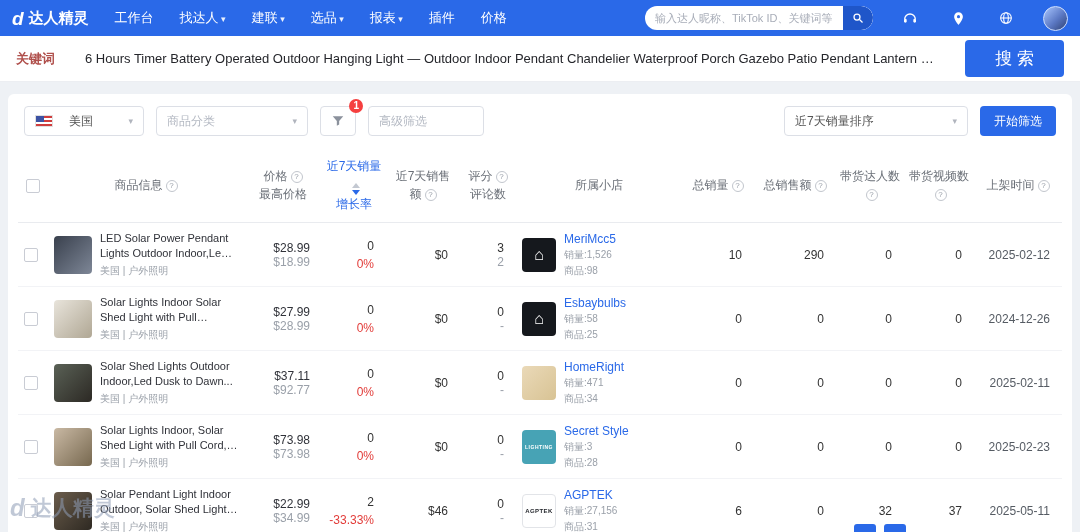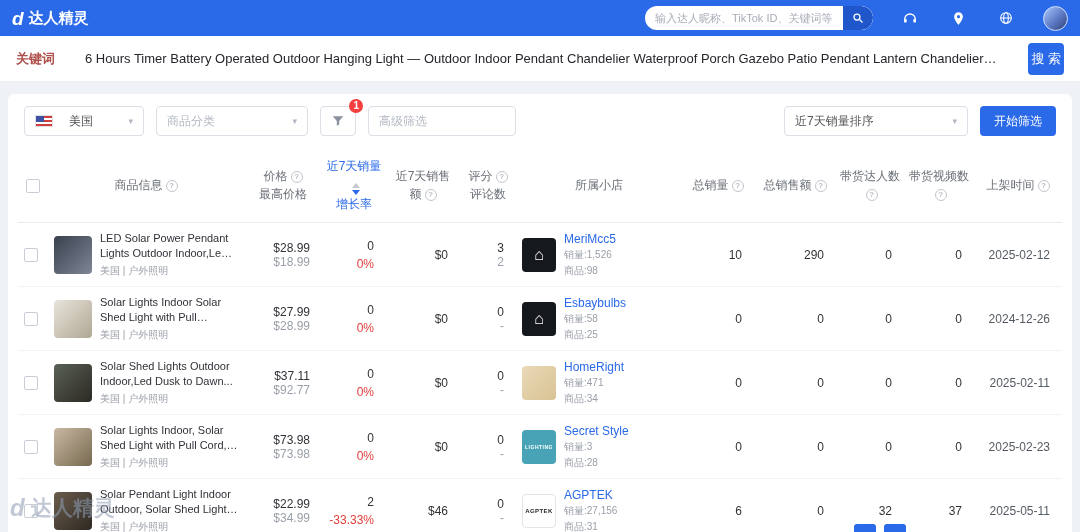--- a/index.html
+++ b/index.html
@@ -18,29 +18,29 @@
 .nav-search input{border:0;outline:0;flex:1;font-size:11px;color:#333;min-width:0;background:transparent}
 .nav-search input::placeholder{color:#a8adb8}
 .mag{width:30px;height:100%;background:#1f56c9;display:flex;align-items:center;justify-content:center;border-radius:0 13px 13px 0;cursor:pointer}
 .nav-icon{width:22px;height:22px;display:flex;align-items:center;justify-content:center;cursor:pointer}
 .avatar{width:25px;height:25px;border-radius:50%;background:linear-gradient(135deg,#a9c6ff 0%,#5c79c4 55%,#2e4173 100%);border:1px solid #cfe0ff;cursor:pointer}
 
 
 .kbar{display:flex;align-items:center;height:46px;background:#fff;padding:0 16px;gap:30px;border-bottom:1px solid #eceef2}
 .klabel{font-size:13px;font-weight:bold;color:#b0504c;white-space:nowrap}
 .ktext{font-size:13px;color:#25262b;white-space:nowrap;overflow:hidden;text-overflow:ellipsis;flex:1}
-.kbtn{background:#2a69e8;color:#fff;font-size:13px;border:0;border-radius:4px;padding:7px 3px;cursor:pointer;white-space:nowrap}
+.kbtn{background:#2a69e8;color:#fff;font-size:17px;border:0;border-radius:4px;padding:7px 30px;cursor:pointer;white-space:nowrap}
 
 
 .card{margin:12px 8px 0;background:#fff;border-radius:6px;padding:10px 10px 0;position:relative}
 .frow{display:flex;align-items:center;gap:12px;padding:2px 6px 12px}
 .select{display:flex;align-items:center;gap:8px;border:1px solid #dcdfe6;border-radius:4px;height:30px;padding:0 10px;font-size:12px;color:#555;background:#fff;cursor:pointer;justify-content:space-between}
 .sel-country{width:120px}
 .sel-category{width:152px}
-.sel-adv{width:148px}
+.sel-adv{width:116px}
 .sel-sort{width:184px;margin-left:0}
 .caret{font-size:9px;color:#b0b4bd}
 .placeholder{color:#b3b8c2}
 .sel-left{display:flex;align-items:center;gap:16px;overflow:hidden;white-space:nowrap}
 .flag{width:18px;height:12px;position:relative;background:repeating-linear-gradient(#cf3d3d 0 2px,#fff 2px 4px);border:1px solid #e0e0e0;flex:0 0 auto}
 .flag::before{content:"";position:absolute;left:0;top:0;width:8px;height:6px;background:#3c52a3}
 .chip-wrap{position:relative}
 .filter-chip{display:flex;align-items:center;justify-content:center;border:1px solid #dcdfe6;border-radius:4px;height:30px;width:36px;background:#fff;cursor:pointer}
 .badge{position:absolute;top:-7px;right:-7px;background:#f53f3f;color:#fff;border-radius:8px;font-size:10px;line-height:14px;padding:0 4px;font-weight:bold}
 .spacer{flex:1}
@@ -81,20 +81,29 @@
 </style>
 </head>
 <body>
 
 <div class="app">
 
   <div class="navbar">
     <div class="logo">
       <span class="logo-mark">d</span>
       <span>达人精灵</span>
+    </div>
+    <div class="menu">
+      <span class="menu-item">工作台</span>
+      <span class="menu-item dd">找达人</span>
+      <span class="menu-item dd">建联</span>
+      <span class="menu-item dd">选品</span>
+      <span class="menu-item dd">报表</span>
+      <span class="menu-item">插件</span>
+      <span class="menu-item">价格</span>
     </div>
     <div class="nav-right">
       <div class="nav-search">
         <input type="text" placeholder="输入达人昵称、TikTok ID、关键词等" style="">
         <span class="mag">
           <svg width="12" height="12" viewBox="0 0 24 24">
               <circle cx="10" cy="10" r="6" fill="none" stroke="#fff" stroke-width="2.5"></circle>
               <line x1="15" y1="15" x2="21" y2="21" stroke="#fff" stroke-width="2.5"></line>
             </svg>
         </span>

